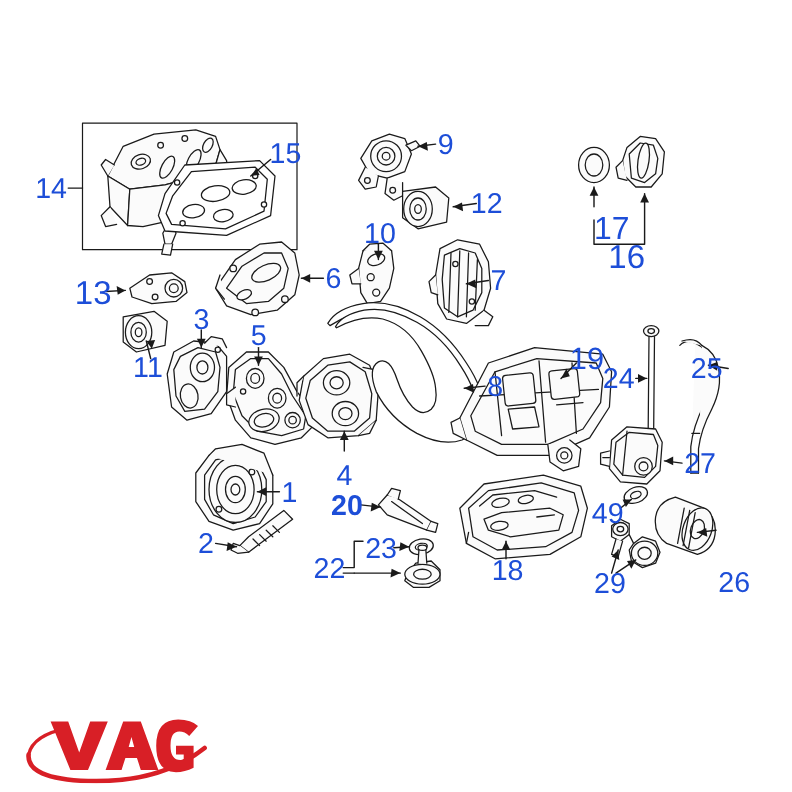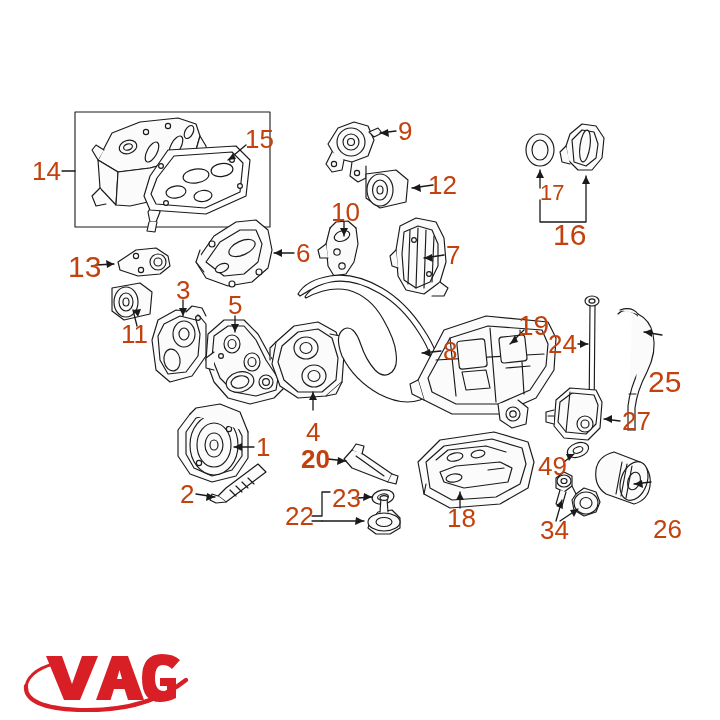--- a/index.html
+++ b/index.html
@@ -1,21 +1,21 @@
 <!DOCTYPE html>
 <html><head>
 <meta charset="utf-8">
 <style>
   html,body{margin:0;padding:0;background:#fff;}
   body{width:720px;height:720px;overflow:hidden;
        font-family:"Liberation Sans",sans-serif;}
   #stage{position:relative;width:720px;height:720px;background:#ffffff;}
   #diagram{position:absolute;left:0;top:0;width:720px;height:640px;}
   .lbl{position:absolute;font-family:"Liberation Sans",sans-serif;
-       font-weight:400;color:#c2410c;line-height:1;white-space:nowrap;}
+       font-weight:400;color:#1d4ed8;line-height:1;white-space:nowrap;}
   #vaglogo{position:absolute;left:18px;top:650px;width:190px;height:62px;}
   #partno{position:absolute;right:22px;top:668px;font-size:27px;
           letter-spacing:.4px;color:#111;font-family:"Liberation Sans",sans-serif;}
 </style>
 </head>
 <body>
 
 <div id="stage">
 
   <svg id="diagram" viewBox="0 0 720 640">
@@ -452,29 +452,29 @@
   <div class="lbl" style="left:446px;top:242px;font-size:26px;">7</div>
   <div class="lbl" style="left:443px;top:338px;font-size:26px;">8</div>
   <div class="lbl" style="left:398px;top:118px;font-size:26px;">9</div>
   <div class="lbl" style="left:331px;top:199px;font-size:26px;">10</div>
   <div class="lbl" style="left:121px;top:321px;font-size:26px;">11</div>
   <div class="lbl" style="left:428px;top:172px;font-size:26px;">12</div>
   <div class="lbl" style="left:68px;top:252px;font-size:30px;">13</div>
   <div class="lbl" style="left:32px;top:158px;font-size:26px;">14</div>
   <div class="lbl" style="left:245px;top:126px;font-size:26px;">15</div>
   <div class="lbl" style="left:553px;top:220px;font-size:30px;">16</div>
-  <div class="lbl" style="left:540px;top:182px;font-size:22px;">17</div>
+  <div class="lbl" style="left:540px;top:194px;font-size:29px;">17</div>
   <div class="lbl" style="left:447px;top:505px;font-size:26px;">18</div>
   <div class="lbl" style="left:518px;top:312px;font-size:28px;">19</div>
   <div class="lbl" style="left:301px;top:446px;font-size:26px;font-weight:bold;">20</div>
-  <div class="lbl" style="left:540px;top:517px;font-size:26px;">34</div>
+  <div class="lbl" style="left:540px;top:517px;font-size:26px;">29</div>
   <div class="lbl" style="left:285px;top:503px;font-size:26px;">22</div>
   <div class="lbl" style="left:332px;top:485px;font-size:26px;">23</div>
   <div class="lbl" style="left:548px;top:331px;font-size:26px;">24</div>
-  <div class="lbl" style="left:648px;top:322px;font-size:30px;margin-top:45px;">25</div>
+  <div class="lbl" style="left:628px;top:322px;font-size:26px;">25</div>
   <div class="lbl" style="left:653px;top:469px;font-size:26px;margin-top:47px;">26</div>
   <div class="lbl" style="left:622px;top:408px;font-size:26px;">27</div>
   <div class="lbl" style="left:538px;top:453px;font-size:26px;">49</div>
 
   <svg id="vaglogo" viewBox="0 0 190 62">
 
     <path d="M8 36 Q6 58 62 60 Q128 62 168 30" fill="none" stroke="#d81f26" stroke-width="4.2" stroke-linecap="round"></path>
     <path d="M8 36 Q12 18 44 12" fill="none" stroke="#d81f26" stroke-width="3" stroke-linecap="round"></path>
 
     <g fill="#d81f26" stroke="none">

